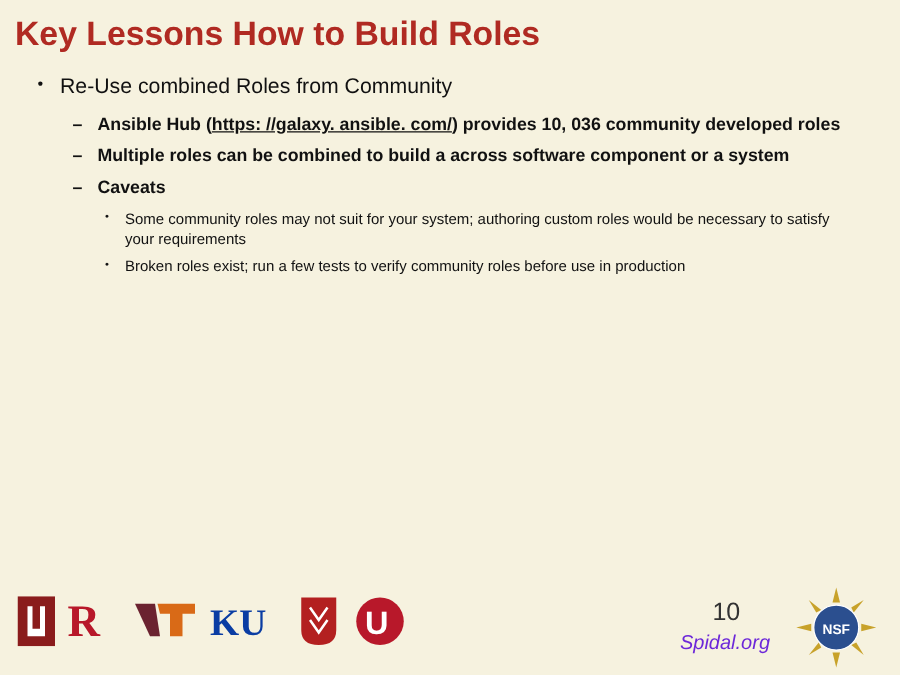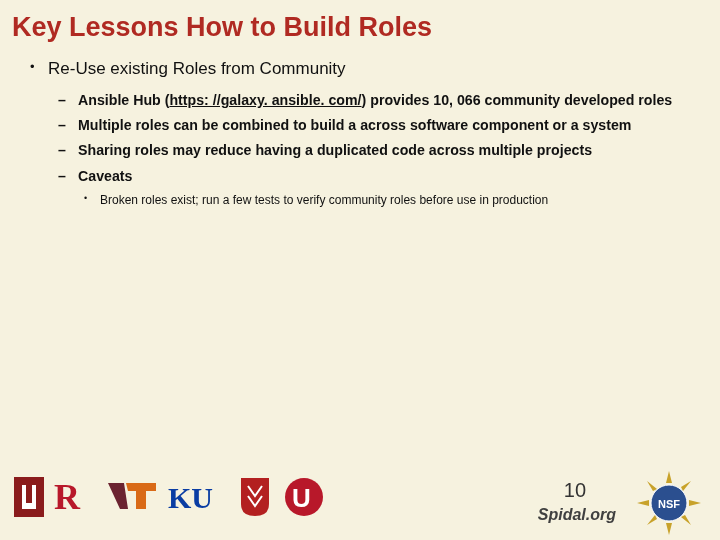--- a/index.html
+++ b/index.html
@@ -87,45 +87,45 @@
   }
   .logo svg { display: block; }
   .page-meta {
     position: absolute;
     right: 104px;
     bottom: 14px;
     text-align: left;
     line-height: 1.4;
   }
   .pgnum { font-size: 20px; color: #333; margin-left:26px;}
-  .brand { font-size: 16px; font-style: italic; color: #404040; font-weight: bold; }
+  .brand { font-size: 16px; font-style: italic; color: #6d28d9; }
   .nsf-wrap {
     position: absolute;
     right: 18px;
     bottom: 0;
     text-decoration: underline;
   }
 </style>
 </head>
 <body>
 
 <div class="slide">
   <div class="title">Key Lessons How to Build Roles</div>
 
-  <div class="bullet-l1">Re-Use existing Roles from Community</div>
+  <div class="bullet-l1">Re-Use combined Roles from Community</div>
 
   <div class="l2-wrap">
     <div class="bullet-l2">
-      <span>Ansible Hub (</span><a class="link" href="#">https: //galaxy. ansible. com/</a><span>) provides 10, 066 community developed roles</span>
+      <span>Ansible Hub (</span><a class="link" href="#">https: //galaxy. ansible. com/</a><span>) provides 10, 036 community developed roles</span>
     </div>
     <div class="bullet-l2">Multiple roles can be combined to build a across software component or a system</div>
-    <div class="bullet-l2">Sharing roles may reduce having a duplicated code across multiple projects</div>
     <div class="bullet-l2">Caveats</div>
 
     <div class="l3-wrap">
+      <div class="bullet-l3">Some community roles may not suit for your system; authoring custom roles would be necessary to satisfy your requirements</div>
       <div class="bullet-l3">Broken roles exist; run a few tests to verify community roles before use in production</div>
     </div>
   </div>
 </div>
 
 <div class="footer">
   <span class="logo">
     <svg width="30" height="40" viewBox="0 0 30 40">
         <rect x="0" y="0" width="30" height="40" fill="#8a1c1c"></rect>
         <path d="M8 8 h4 v18 h6 v-18 h4 v24 h-14 z" fill="#fff"></path>

